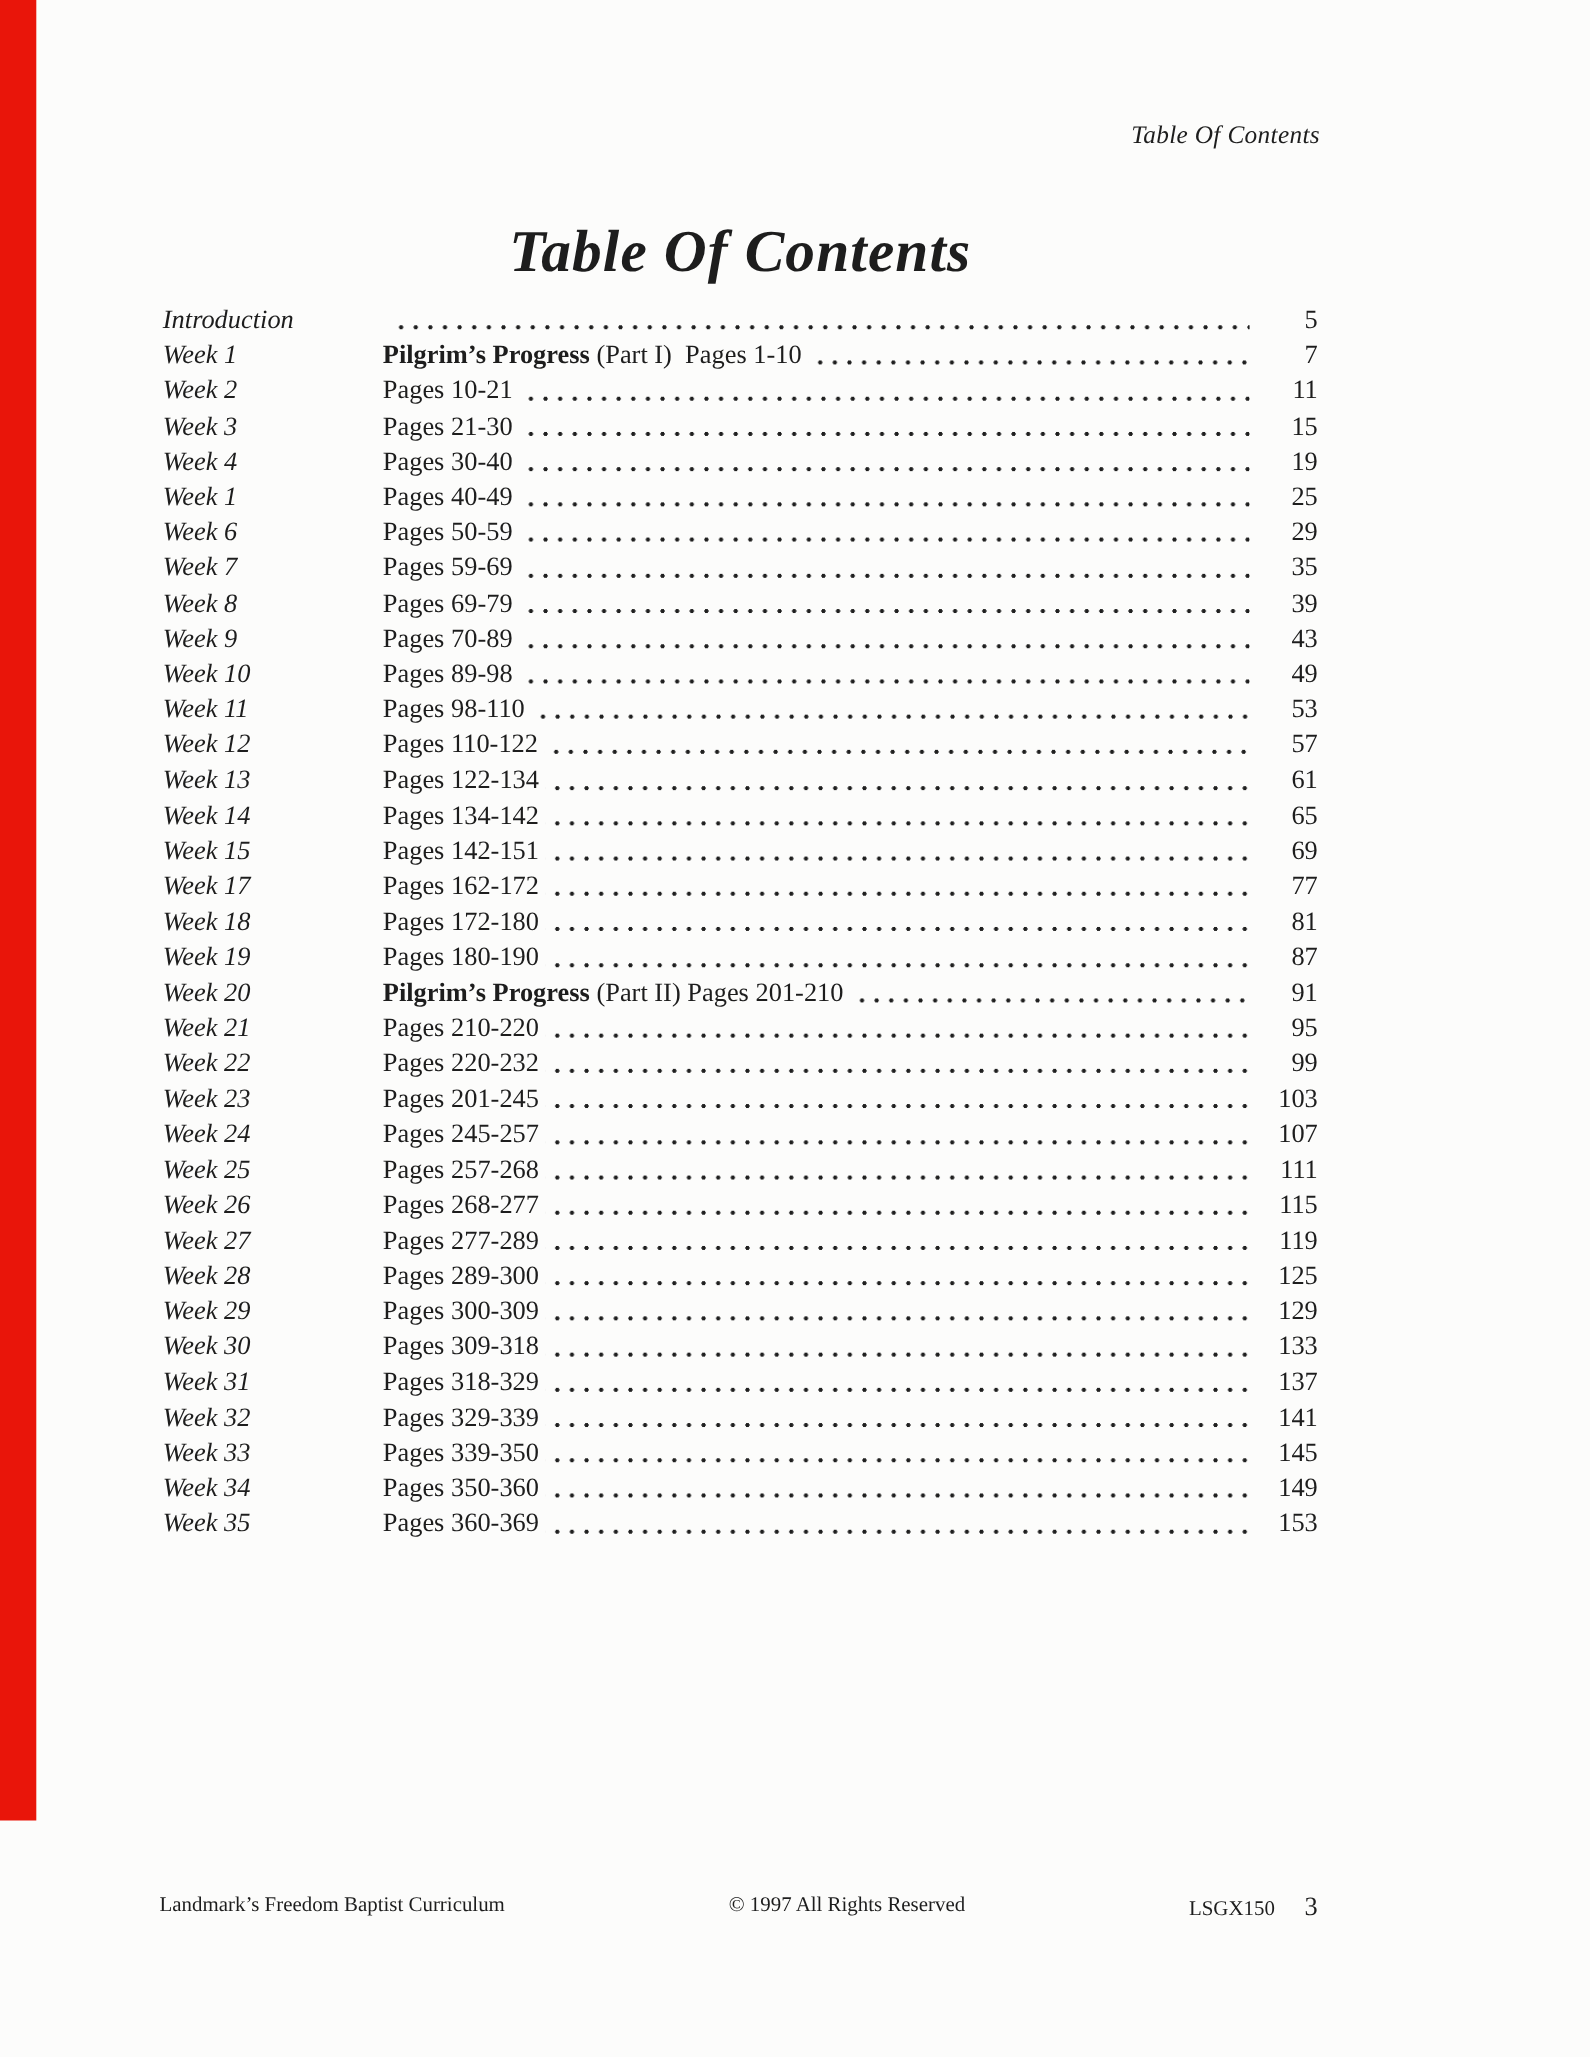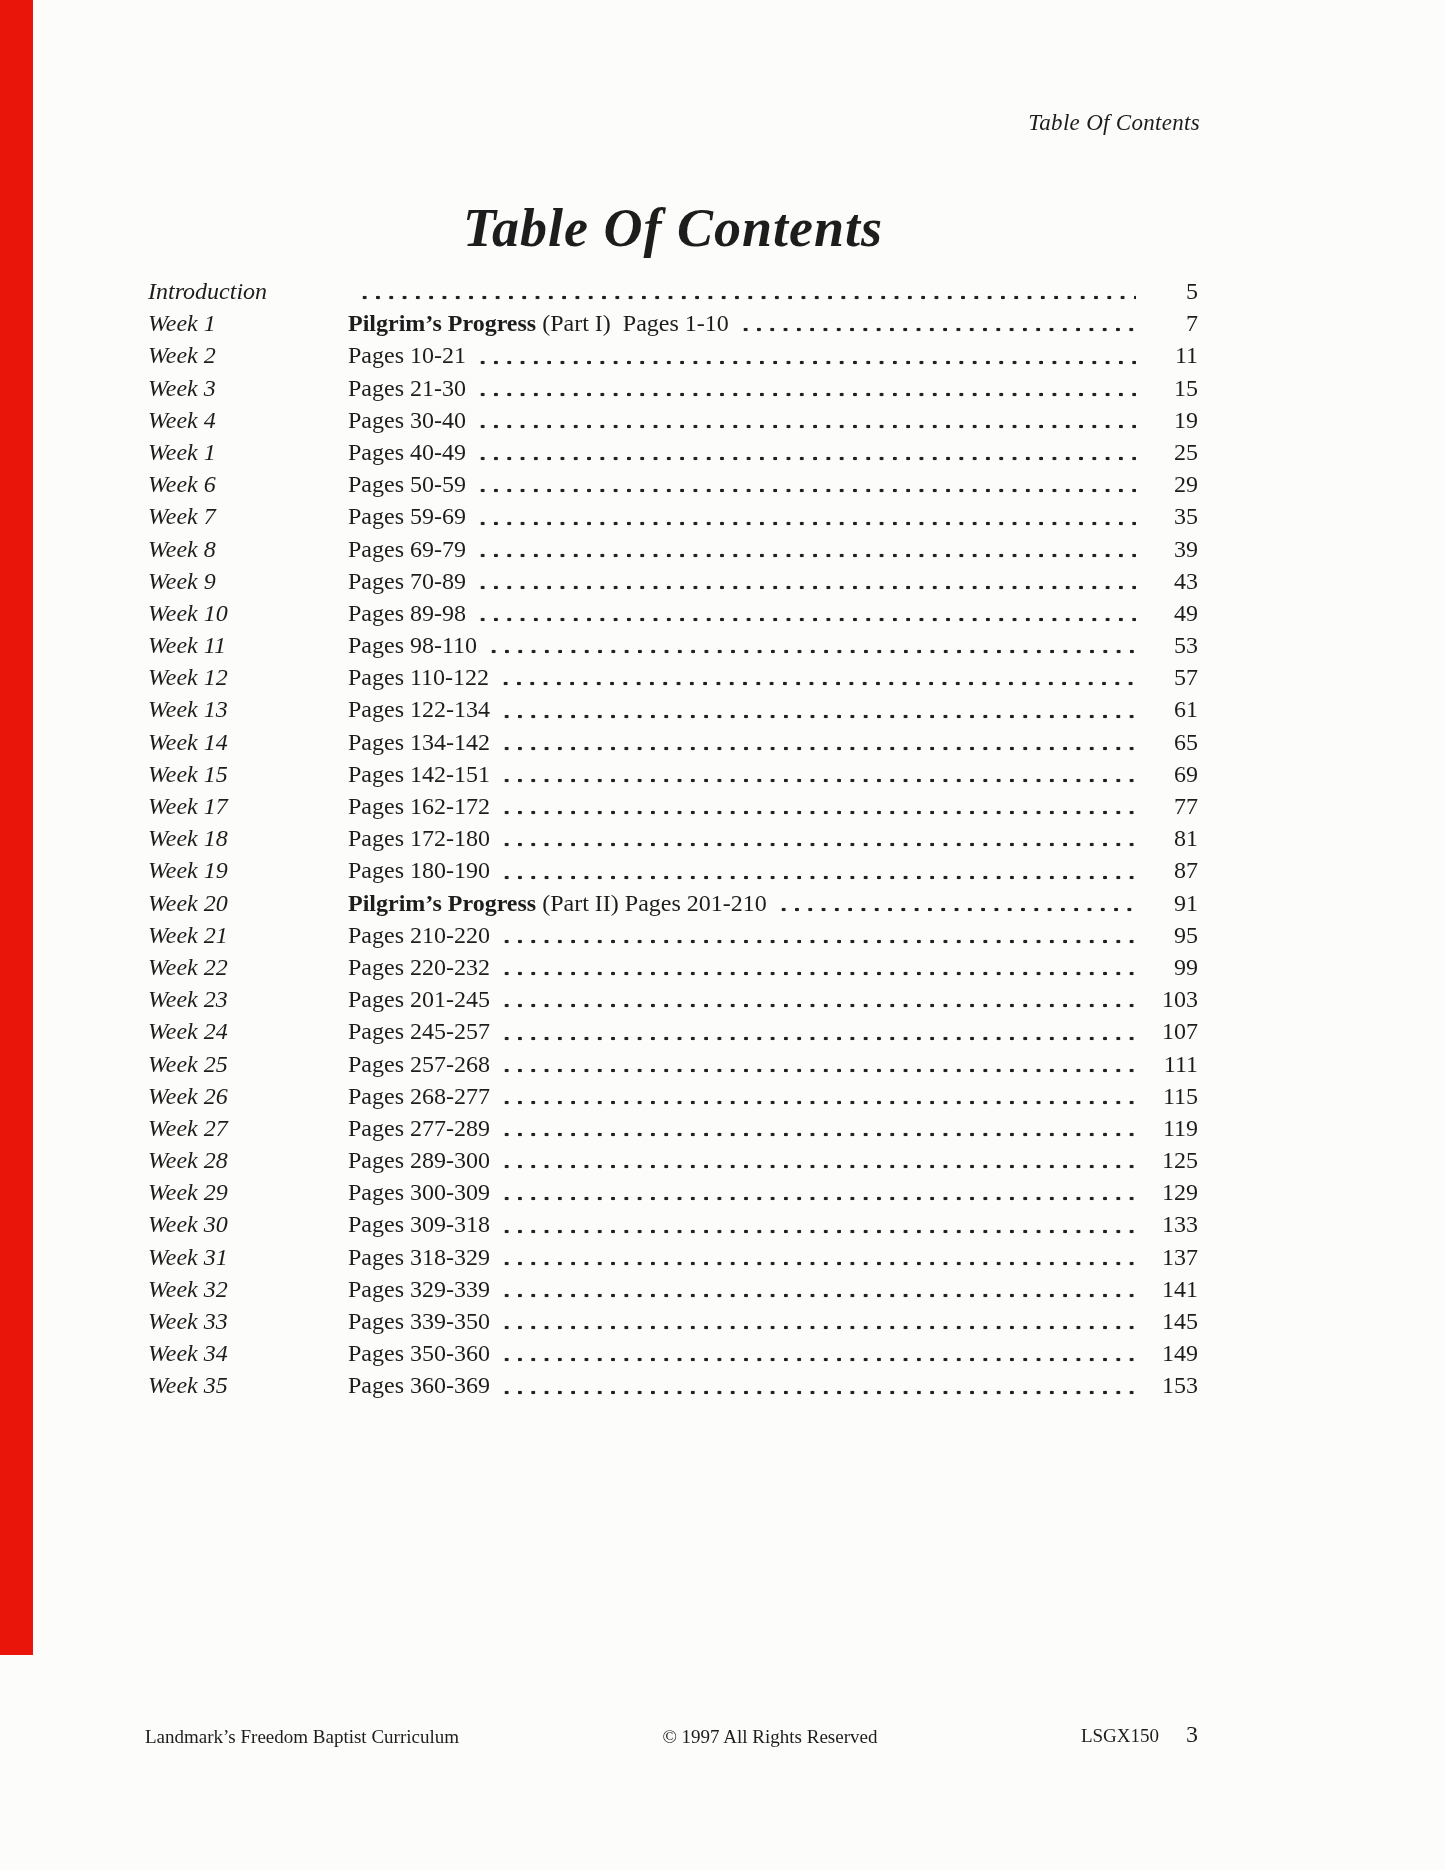--- a/index.html
+++ b/index.html
@@ -54,21 +54,21 @@
     background-repeat:repeat-x;
     background-position:left 4px bottom 5px;
   }
   .toc-page{
     flex:0 0 52px;text-align:right;
   }
 
   
   .footer{
     position:absolute;top:1721px;left:145px;width:1053px;
-    display:flex;align-items:flex-end;justify-content:space-between;
+    display:flex;align-items:flex-start;justify-content:space-between;
     font-size:19px;
   }
   .footer-center{flex:1 1 auto;text-align:center;}
   .footer-right{display:flex;align-items:baseline;}
   .footer-page-number{font-size:24px;margin-left:27px;}
 </style>
 </head>
 <body style="background: rgb(252, 252, 251); color: rgb(29, 29, 29);">
 
 <div class="page">

